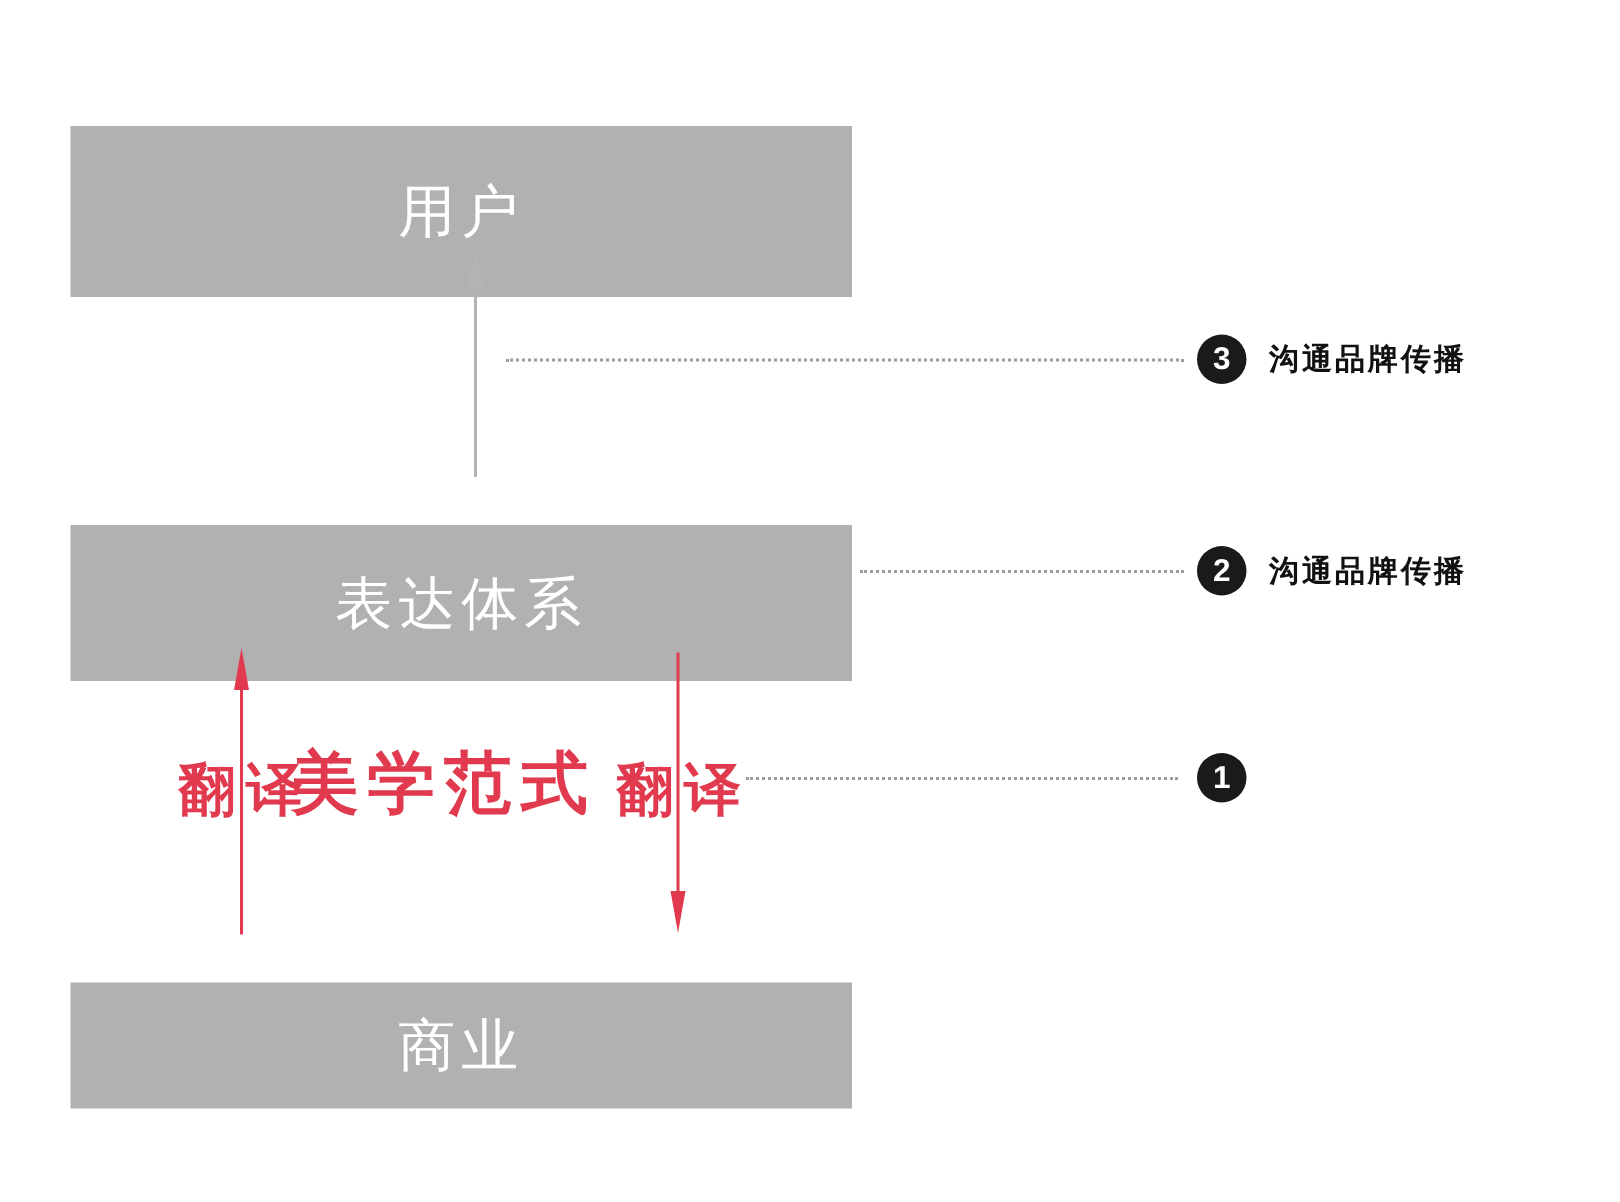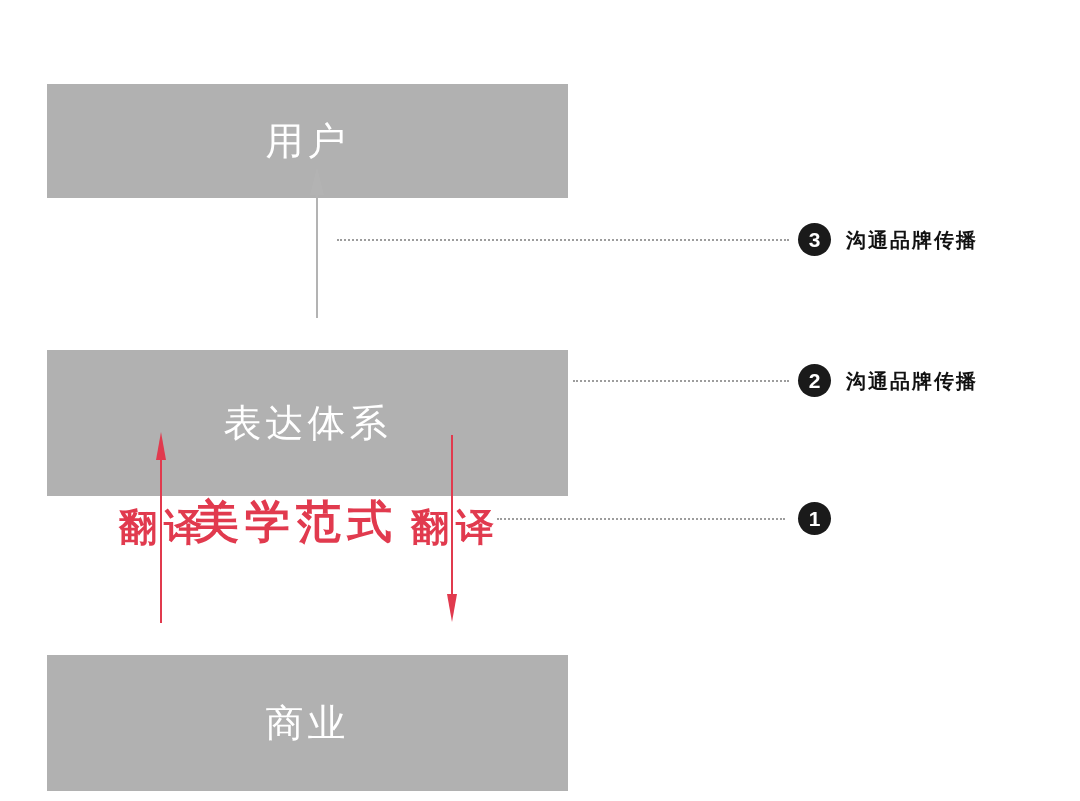--- a/index.html
+++ b/index.html
@@ -24,22 +24,22 @@
     display: flex;
     align-items: center;
     justify-content: center;
     color: #ffffff;
     font-size: 38px;
     letter-spacing: 4px;
     font-weight: 400;
     margin-top: 32px;
   }
   .box-user       { top: 52px;  height: 114px; }
-  .box-expression { top: 318px; height: 146px; }
-  .box-business   { top: 623px; height: 136px; }
+  .box-expression { top: 318px; height: 104px; }
+  .box-business   { top: 623px; height: 84px; }
 
   
   .vline {
     position: absolute;
     width: 2px;
   }
   .vline.gray { background: #b3b3b3; }
   .vline.red  { background: #e13a4e; }
 
   .line-gray-up { left: 316px; top: 193px; height: 125px; }

